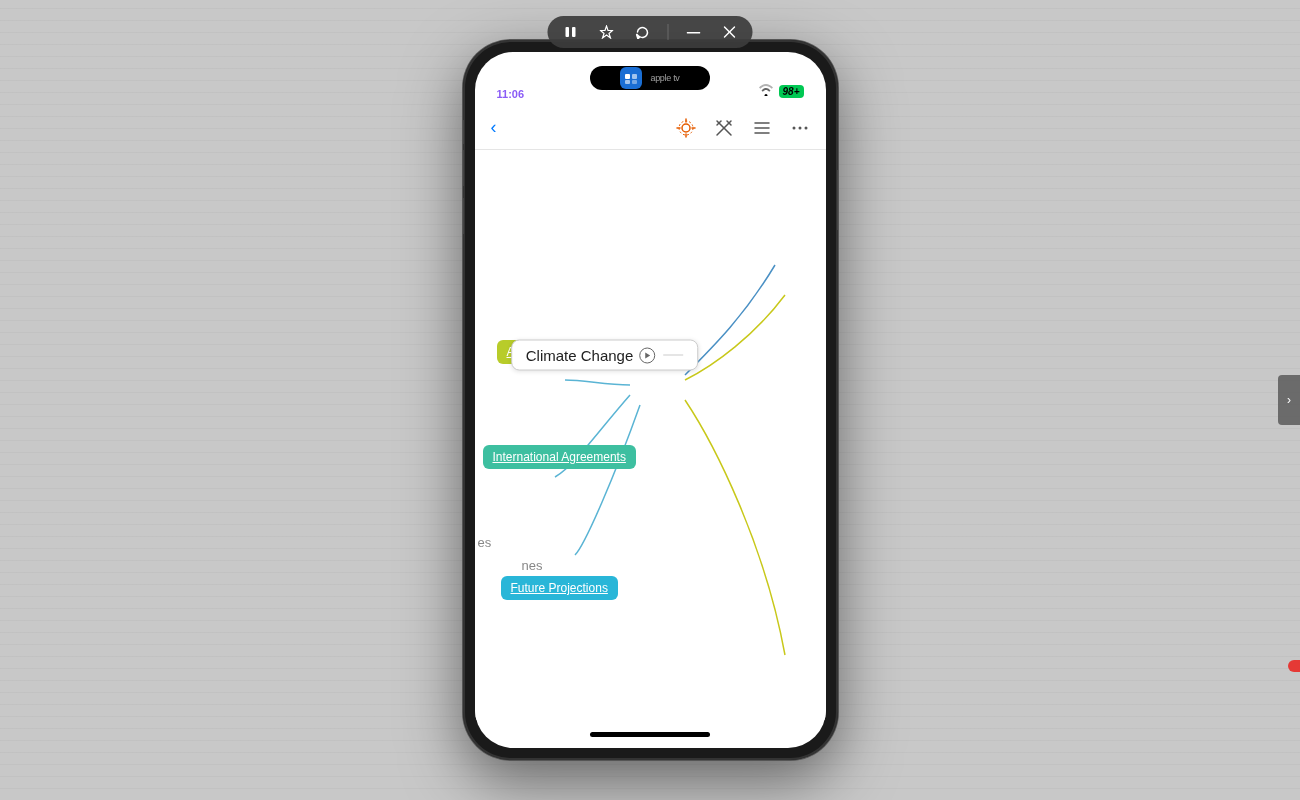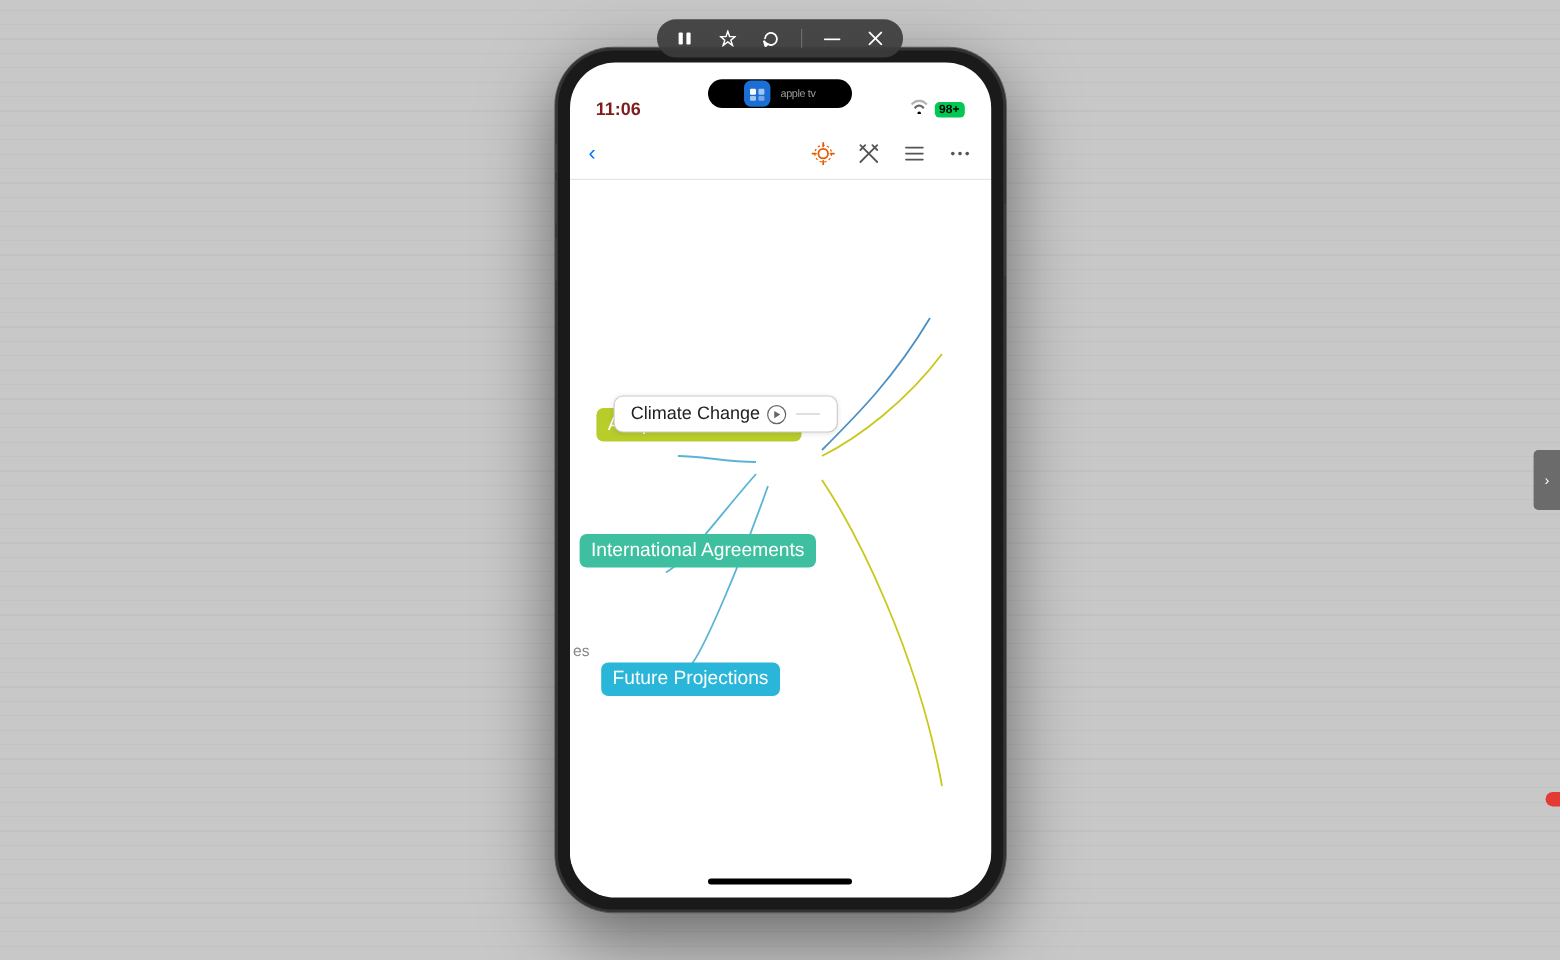--- a/index.html
+++ b/index.html
@@ -156,28 +156,29 @@
       height: 54px;
       display: flex;
       align-items: flex-end;
       padding: 0 22px 6px;
       justify-content: space-between;
       flex-shrink: 0;
       position: relative;
       z-index: 20;
     }
     .status-time {
-      font-size: 15px;
+      font-size: 11px;
       font-weight: 600;
-      color: #7f1d1d;
+      color: #8b5cf6;
     }
     .status-icons {
       display: flex;
       align-items: center;
       gap: 5px;
+      font-style: italic;
     }
     .battery-badge {
       background: #00c853;
       color: #000;
       font-size: 10px;
       font-weight: 700;
       padding: 1px 4px;
       border-radius: 4px;
     }
 
@@ -259,25 +260,26 @@
       justify-content: center;
       font-size: 8px;
       color: #666;
     }
 
     
     .branch-node {
       position: absolute;
       border-radius: 6px;
       padding: 5px 10px;
-      font-size: 16px;
+      font-size: 12px;
       font-weight: 500;
       color: #fff;
       white-space: nowrap;
       z-index: 10;
+      text-decoration: underline;
     }
     .branch-node.yellow-green {
       background: #b8cc2a;
       color: #fff;
     }
     .branch-node.cyan-green {
       background: #3dbfa0;
       color: #fff;
     }
     .branch-node.blue {
@@ -481,23 +483,23 @@
         <path d="M 210 210 C 240 180 270 150 300 100" stroke="#4a90c4" stroke-width="1.5" fill="none"></path>
       </svg>
 
       <span class="edge-text" style="top: 385px; left: 3px;">es</span>
       <span class="edge-text" style="top: 408px; left: 3px; padding-left: 44px;">nes</span>
 
       <div class="branch-node yellow-green" style="top: 190px; left: 22px;">Adaptation Measures</div>
 
       <div class="branch-node cyan-green" style="top: 295px; left: 8px;">International Agreements</div>
 
-      <div class="branch-node blue" style="top: 402px; left: 26px;">Future Projections</div>
-
-      <div class="center-node" style="top: 195px; left: 130px;">
+      <div class="branch-node blue" style="top: 426px; left: 26px;">Future Projections</div>
+
+      <div class="center-node" style="top: 205px; left: 130px;">
         <span>Climate Change</span>
         <div class="play-icon">
           <svg width="8" height="8" viewBox="0 0 8 8" fill="#666">
             <polygon points="2,1 7,4 2,7"></polygon>
           </svg>
         </div>
 
         <div style="width: 20px; height: 1.5px; background: #ccc; margin-left: 2px;"></div>
       </div>
 

